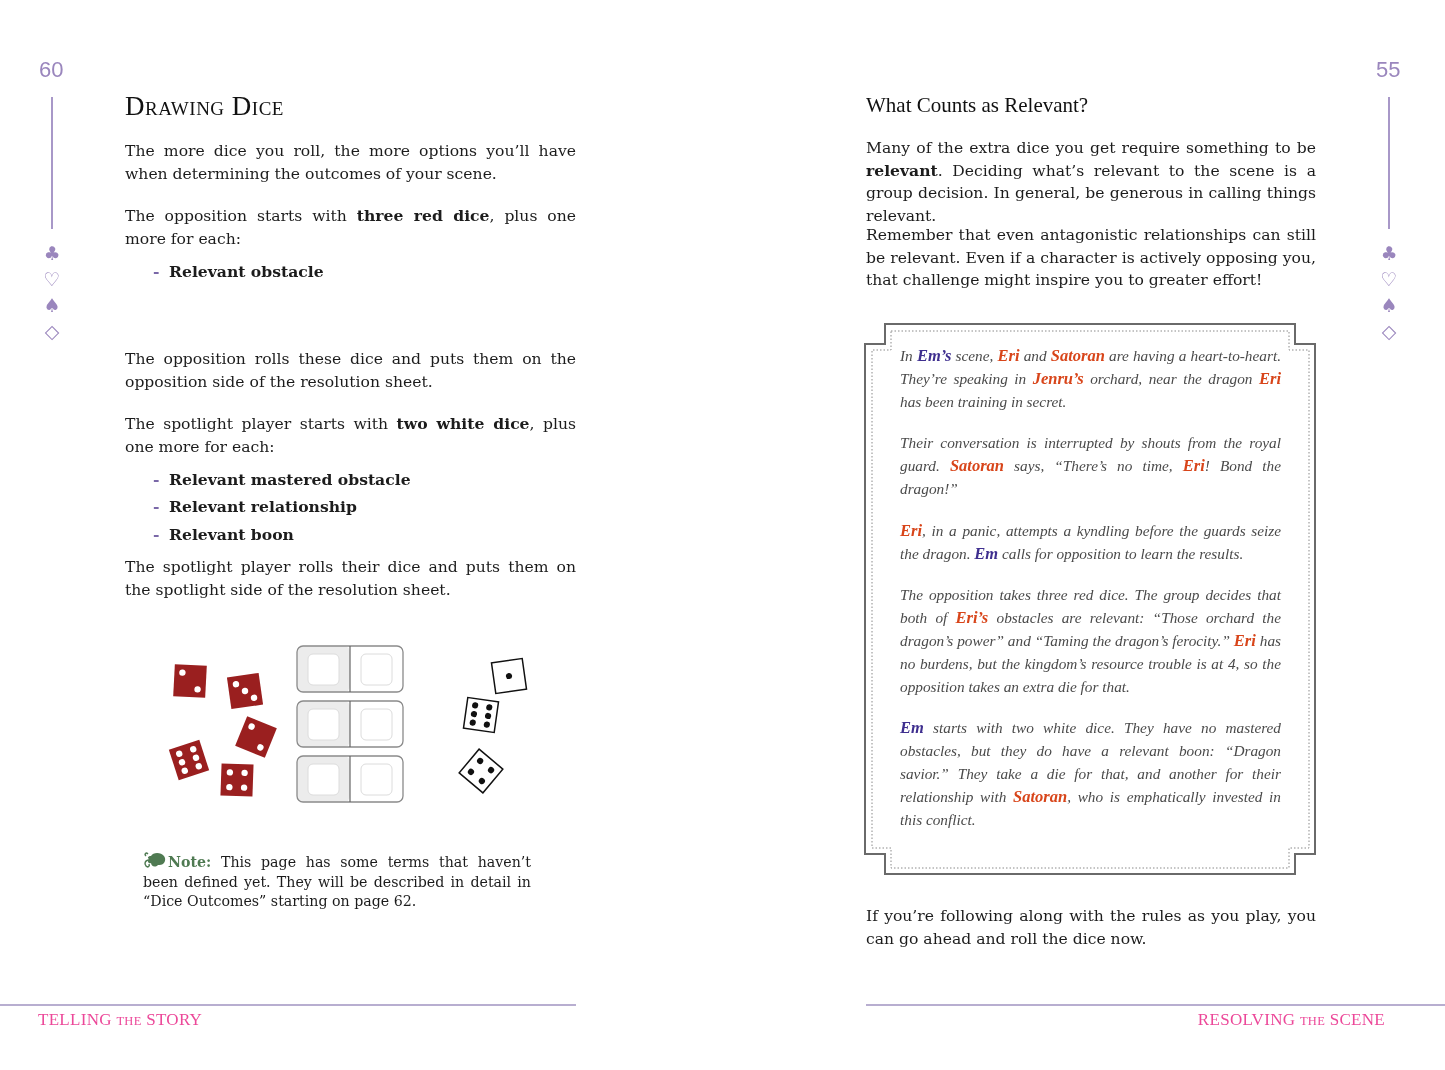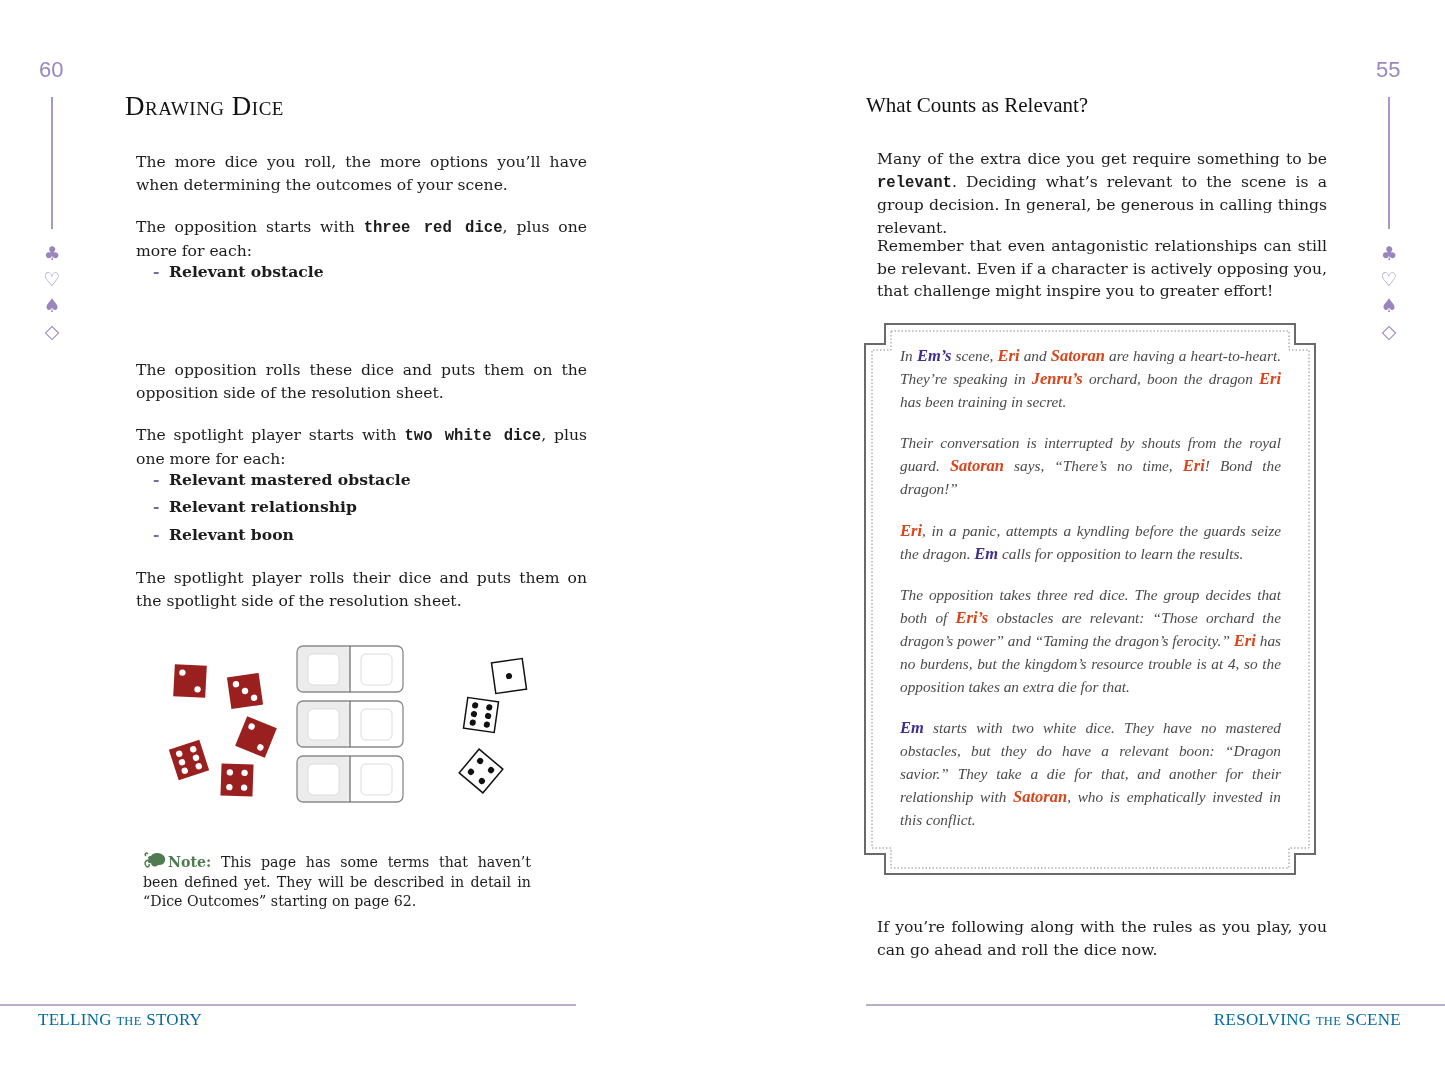--- a/index.html
+++ b/index.html
@@ -4,29 +4,29 @@
 <style>
   html, body { margin:0; padding:0; background:#ffffff; }
   body { width:1445px; height:1070px; position:relative; overflow:hidden; font-family:"DejaVu Serif", serif; color:#1c1c1c; }
   .abs { position:absolute; }
   .pagenum { font-family:"Liberation Sans", sans-serif; font-size:22px; color:#9a86bd; }
   .vline { width:1.5px; background:#a898c8; }
   .suits { display:flex; flex-direction:column; align-items:center; gap:4px; color:#9a86bd; font-size:19px; line-height:22px; font-family:"DejaVu Sans", sans-serif; }
   .suits span { display:block; width:22px; text-align:center; }
   h1.title { margin:0; font-family:"Liberation Serif", serif; font-weight:normal; font-size:27px; letter-spacing:0.5px; font-variant:small-caps; color:#111; }
   h2.title2 { margin:0; font-family:"Liberation Serif", serif; font-weight:normal; font-size:21px; color:#111; }
-  p.body { margin:11px; font-family:"DejaVu Serif", serif; font-size:15.6px; line-height:22.5px; text-align:justify; color:#1c1c1c; }
-  p.body b { font-weight:bold;font-family:Liberation Mono, monospace; }
+  p.body { margin:0; font-family:"DejaVu Serif", serif; font-size:15.6px; line-height:22.5px; text-align:justify; color:#1c1c1c; }
+  p.body b { font-weight:bold; }
   ul.dash { list-style:none; margin:0; padding:0; }
   ul.dash li { font-family:"DejaVu Serif", serif; font-weight:bold; font-size:15.6px; line-height:27.3px; color:#1c1c1c; }
   ul.dash li .dash { color:#7a68a8; display:inline-block; width:16px; font-weight:bold; }
   .note { font-family:"DejaVu Serif", serif; font-size:14.2px; line-height:19.5px; text-align:justify; color:#1c1c1c; }
   .note .lbl { color:#4f7a52; font-weight:bold; }
   .footline { height:1.5px; background:#b8aed0; }
-  .foot { font-family:"Liberation Serif", serif; color:#0369a1; font-size:17px; letter-spacing:0.3px; }
+  .foot { font-family:"Liberation Serif", serif; color:#ec4899; font-size:17px; letter-spacing:0.3px; }
   .foot .sm { font-size:12.5px; }
   .story { font-family:"Liberation Serif", serif; font-style:italic; font-size:15.3px; line-height:22.8px; color:#4a4a4a; text-align:justify; margin:0 0 19px 0; }
   .story .nm-em { color:#3f2f8f; font-weight:bold; font-size:16.5px; }
   .story .nm-or { color:#d8451a; font-weight:bold; font-size:16.5px; }
 </style>
 </head>
 <body>
 
 <div class="abs pagenum" style="left:39px;top:57px;">60</div>
 <div class="abs vline" style="left:51px;top:97px;height:132px;"></div>
@@ -174,25 +174,25 @@
 </p>
 
 <p class="abs body" style="left:866px;top:224px;width:450px;">Remember that even antagonistic relationships can still be relevant. Even if a character is actively opposing you, that challenge might inspire you to greater effort!</p>
 
 <svg class="abs" style="left:863px;top:322px;" width="456" height="555" viewBox="0 0 456 555">
   <path d="M22 2 H432 V22 H452 V532 H432 V552 H22 V532 H2 V22 H22 Z" fill="#fff" stroke="#6a6a6a" stroke-width="2"></path>
   <path d="M28 9 H426 V28 H446 V526 H426 V546 H28 V526 H9 V28 H28 Z" fill="none" stroke="#8a8a8a" stroke-width="1" stroke-dasharray="1.5 2"></path>
 </svg>
 
 <div class="abs" id="example-box" style="left:900px;top:345px;width:381px;">
-    <p class="story"><span>In </span><span class="nm-em">Em’s</span><span> scene, </span><span class="nm-or">Eri</span><span> and </span><span class="nm-or">Satoran</span><span> are having a heart-to-heart. They’re speaking in </span><span class="nm-or">Jenru’s</span><span> orchard, boon the dragon </span><span class="nm-or">Eri</span><span> has been training in secret.</span></p>
+    <p class="story"><span>In </span><span class="nm-em">Em’s</span><span> scene, </span><span class="nm-or">Eri</span><span> and </span><span class="nm-or">Satoran</span><span> are having a heart-to-heart. They’re speaking in </span><span class="nm-or">Jenru’s</span><span> orchard, near the dragon </span><span class="nm-or">Eri</span><span> has been training in secret.</span></p>
     <p class="story"><span>Their conversation is interrupted by shouts from the royal guard. </span><span class="nm-or">Satoran</span><span> says, “There’s no time, </span><span class="nm-or">Eri</span><span>! Bond the dragon!”</span></p>
     <p class="story"><span class="nm-or">Eri</span><span>, in a panic, attempts a kyndling before the guards seize the dragon. </span><span class="nm-em">Em</span><span> calls for opposition to learn the results.</span></p>
     <p class="story"><span>The opposition takes three red dice. The group decides that both of </span><span class="nm-or">Eri’s</span><span> obstacles are relevant: “Those orchard the dragon’s power” and “Taming the dragon’s ferocity.” </span><span class="nm-or">Eri</span><span> has no burdens, but the kingdom’s resource trouble is at 4, so the opposition takes an extra die for that.</span></p>
     <p class="story"><span class="nm-em">Em</span><span> starts with two white dice. They have no mastered obstacles, but they do have a relevant boon: “Dragon savior.” They take a die for that, and another for their relationship with </span><span class="nm-or">Satoran</span><span>, who is emphatically invested in this conflict.</span></p>
   </div>
 
 <p class="abs body" style="left:866px;top:905px;width:450px;">If you’re following along with the rules as you play, you can go ahead and roll the dice now.</p>
 
 <div class="abs footline" style="left:866px;top:1004px;width:579px;"></div>
-<div class="abs foot" style="right:44px;top:1010px;">
+<div class="abs foot" style="right:60px;top:1010px;">
   <span>RESOLVING</span> <span class="sm">THE</span> <span>SCENE</span>
 </div>
 
 </body></html>

